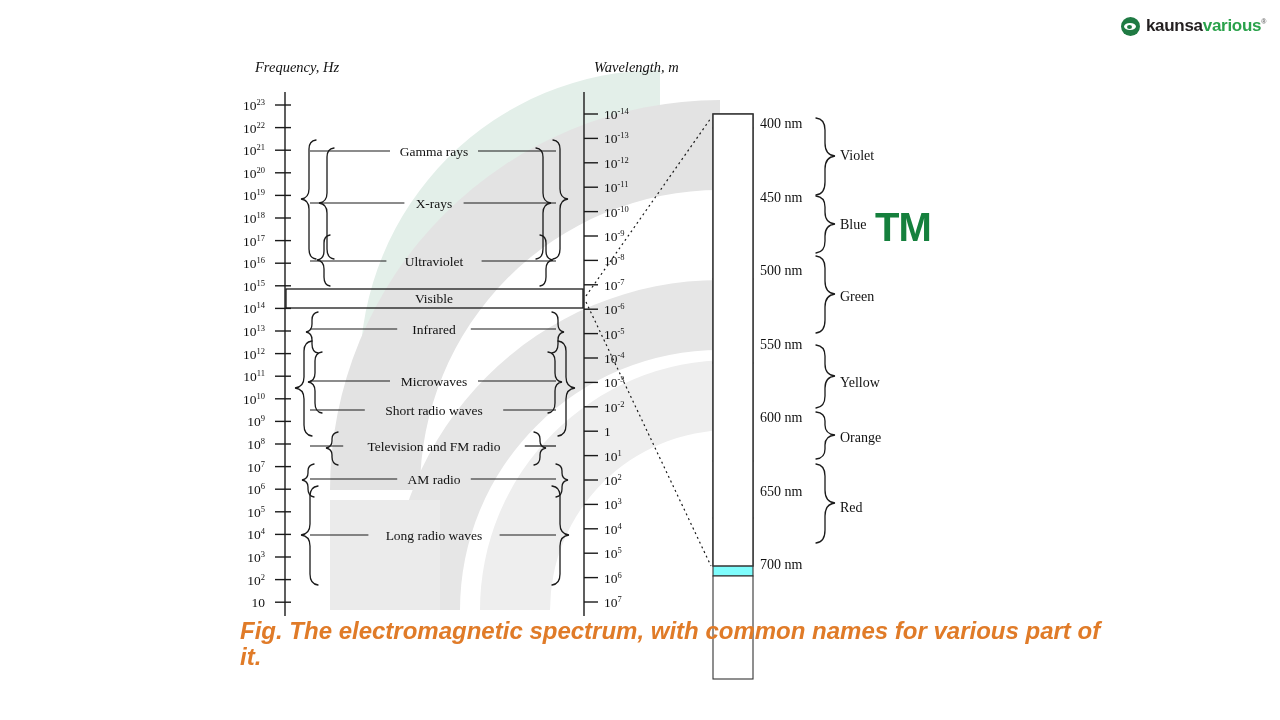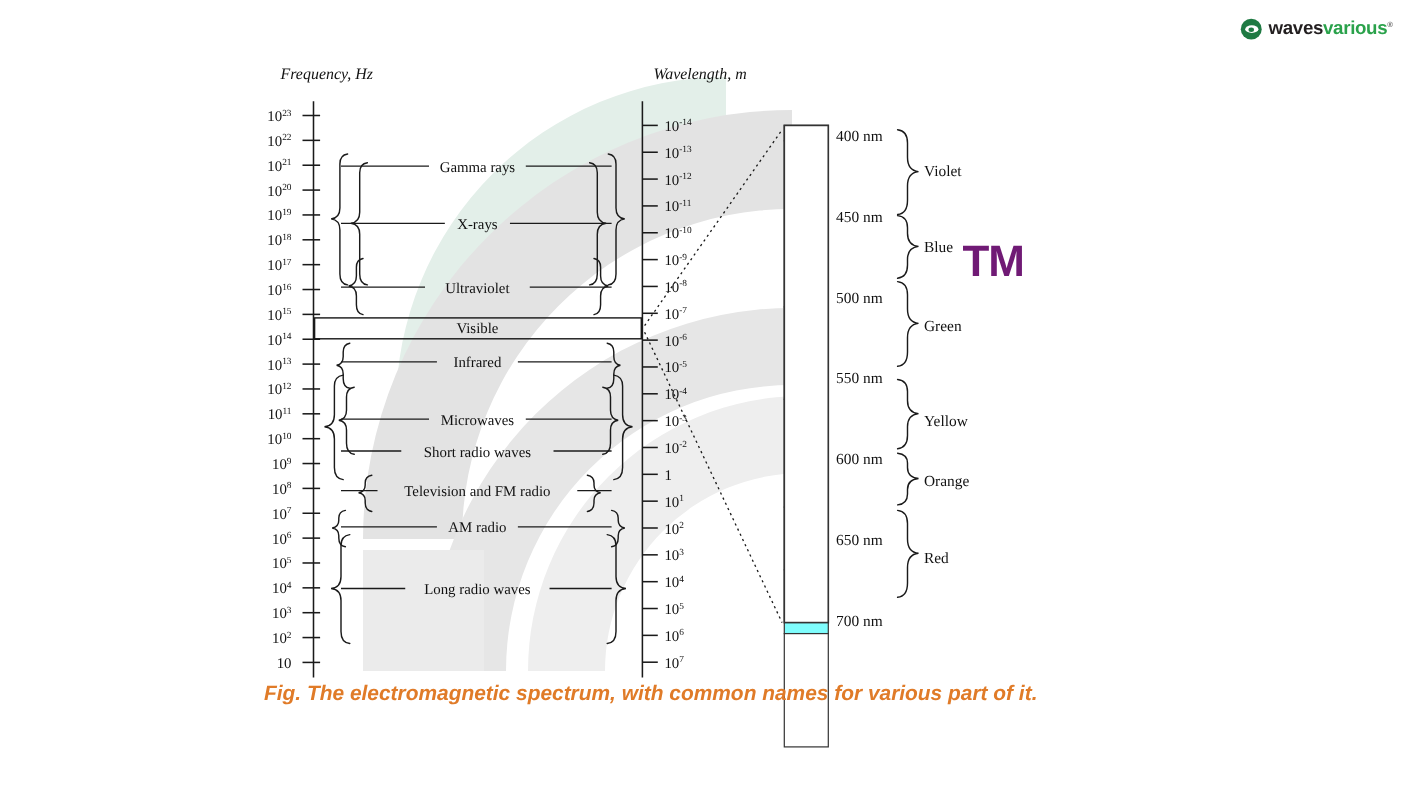--- a/index.html
+++ b/index.html
@@ -39,21 +39,21 @@
 
   
   #watermark{
     position:absolute;left:330px;top:70px;width:640px;height:540px;
     pointer-events:none;overflow:hidden;
   }
   #watermark svg{display:block;}
   #wm-tm{
     position:absolute;left:545px;top:135px;
     font-family:"Liberation Sans", sans-serif;
-    font-size:40px;font-weight:bold;color:#701a75;letter-spacing:-1px;margin-top:11px;
+    font-size:40px;font-weight:bold;color:#15803d;letter-spacing:-1px;
   }
 
   
   #figure{position:absolute;left:0;top:0;width:1120px;height:720px;}
   #figure svg{display:block;}
 
   .axis-title{
     font-family:"Liberation Serif", serif;
     font-style:italic;font-size:14.5px;fill:#111;
   }
@@ -81,32 +81,32 @@
   .vis-box{stroke:#1a1a1a;stroke-width:1.3;fill:none;}
   .dotted{stroke:#1a1a1a;stroke-width:1.2;fill:none;stroke-dasharray:2 3.2;}
   .barframe{stroke:#333;stroke-width:1.5;fill:#ffffff;}
   .barseg{stroke:#333;stroke-width:1.1;}
 
   
   #caption{
     position:absolute;left:240px;top:618px;width:880px;
     font-family:"Liberation Sans", sans-serif;
     font-style:italic;font-weight:bold;
-    font-size:19px;line-height:26px;
+    font-size:24px;line-height:26px;
     color:#e07b28;
   }
 </style>
 </head>
 <body>
 
 <div class="slide">
 
   <div id="logo">
     <span class="mark"></span>
-    <span class="wordmark"><span class="w1">waves</span><span class="w2">various</span><span class="tm">®</span></span>
+    <span class="wordmark"><span class="w1">kaunsa</span><span class="w2">various</span><span class="tm">®</span></span>
   </div>
 
   <div id="watermark">
     <svg width="640" height="540" viewBox="0 0 640 540" aria-hidden="true">
       <path d="M 30 300 A 300 300 0 0 1 330 0 L 330 60 A 240 240 0 0 0 90 300 Z" fill="#e3efe9"></path>
       <path d="M 0 420 A 390 390 0 0 1 390 30 L 390 120 A 300 300 0 0 0 90 420 Z" fill="#e3e3e3"></path>
       <path d="M 60 540 A 330 330 0 0 1 390 210 L 390 280 A 260 260 0 0 0 130 540 Z" fill="#e6e6e6"></path>
       <rect x="0" y="430" width="110" height="110" fill="#ebebeb"></rect>
       <path d="M 150 540 A 250 250 0 0 1 400 290 L 400 360 A 180 180 0 0 0 220 540 Z" fill="#eeeeee"></path>
     </svg>

